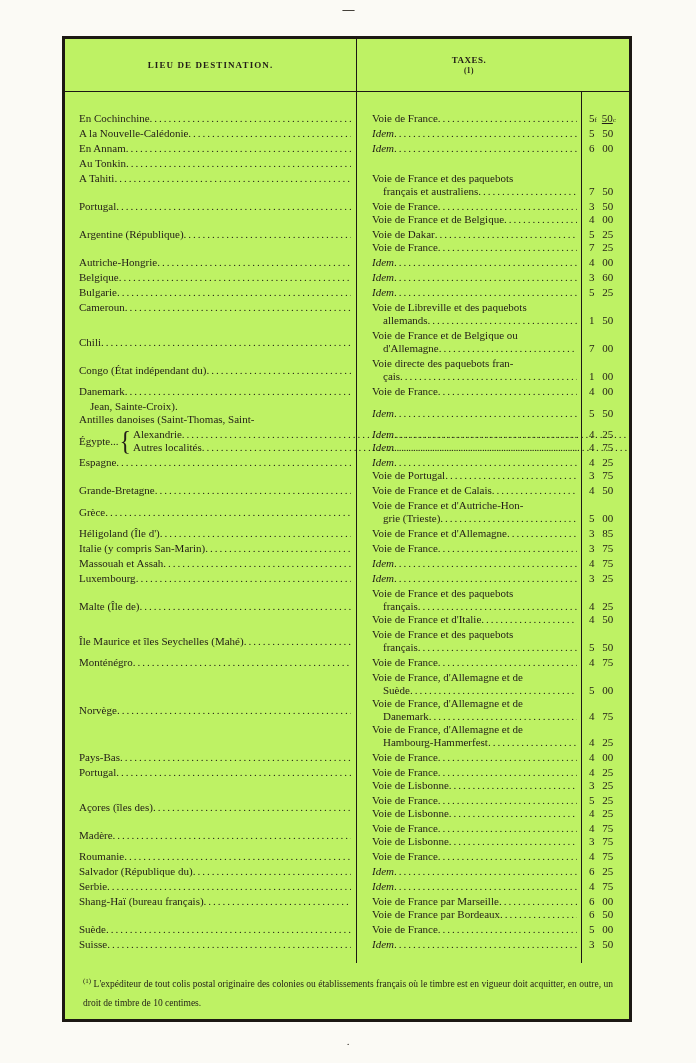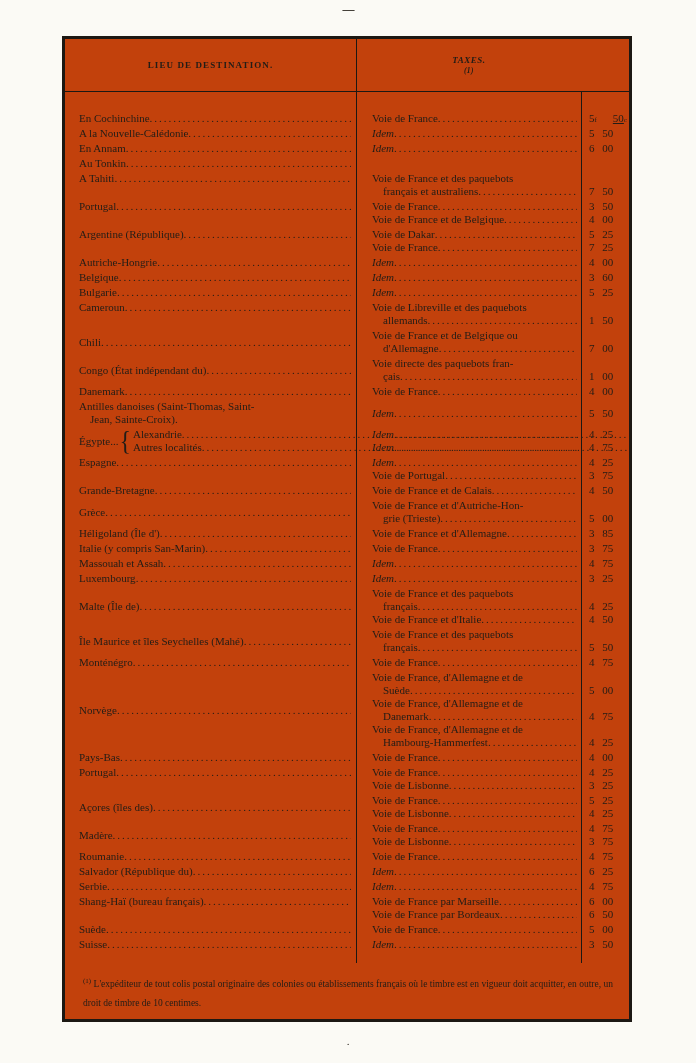--- a/index.html
+++ b/index.html
@@ -19,33 +19,33 @@
   }
   .bottom-mark {
     position:absolute; bottom:16px; left:0; width:100%;
     text-align:center; font-size:11px; color:#2a251e;
   }
 
   .frame {
     position:absolute; left:62px; top:36px; width:570px; height:986px;
     border:3px solid #1c1813;
     display:flex; flex-direction:column;
-    background:#c2410c;
+    background:#bef264;
   }
 
   .thead {
     display:grid; grid-template-columns:291px 225px 1fr;
     height:53px; border-bottom:1.5px solid #1c1813;
   }
   .hcell {
     display:flex; align-items:center; justify-content:center;
     font-size:9px; font-weight:bold; letter-spacing:1.1px; text-align:center;
   }
   .hcell + .hcell { border-left:1.5px solid #1c1813; }
-  .hstack { flex-direction:column; gap:1px; letter-spacing:0.5px;font-style:italic; }
+  .hstack { flex-direction:column; gap:1px; letter-spacing:0.5px; }
   .hsub { font-size:7.5px; font-weight:bold; }
 
   .tbody {
     flex:1 1 auto; display:flex; flex-direction:column;
     overflow:hidden; font-size:11px;
   }
   .trow { display:grid; grid-template-columns:291px 225px 1fr; }
   .trow > .cell { display:flex; flex-direction:column; justify-content:flex-start; padding-bottom:2px; }
   .trow.vc > .cell { justify-content:center; }
   .trow.spacer { height:20px; flex:0 0 auto; }
@@ -62,21 +62,21 @@
   .idem { font-style:italic; }
 
   .leader { flex:1 1 auto; overflow:hidden; min-width:4px; }
   .leader::after {
     content:"..........................................................................................................";
     letter-spacing:2px;
   }
 
   .tax-line { word-spacing:5px; }
   sup.sup { font-size:7px; line-height:0; }
-  .fr-gap { margin-left:16px;text-decoration:underline; }
+  .fr-gap { margin-left:5px;text-decoration:underline; }
 
   .brace-wrap { display:flex; align-items:center; }
   .brace-glyph { font-size:24px; line-height:24px; margin:0 2px 0 1px; transform:scaleY(1.1); font-weight:400; }
   .brace-items { flex:1 1 auto; display:flex; flex-direction:column; }
 
   .footnote {
     flex:0 0 auto;
     padding:9px 16px 6px 18px;
     font-size:9.5px; line-height:19px; text-align:justify;
   }
@@ -369,25 +369,25 @@
               <span class="txt">Voie de France</span>
               <span class="leader"></span>
             </div>
           </div>
           <div class="cell tax">
             <div class="line tax-line">4 00</div>
           </div>
         </div>
         <div class="trow vc">
           <div class="cell dest">
+            <div class="line indent">
+              <span class="txt">Jean, Sainte-Croix).</span>
+            </div>
             <div class="line">
               <span class="txt">Antilles danoises (Saint-Thomas, Saint-</span>
-            </div>
-            <div class="line indent">
-              <span class="txt">Jean, Sainte-Croix).</span>
             </div>
           </div>
           <div class="cell route">
             <div class="line">
               <span class="txt idem">Idem</span>
               <span class="leader"></span>
             </div>
           </div>
           <div class="cell tax">
             <div class="line tax-line">5 50</div>

